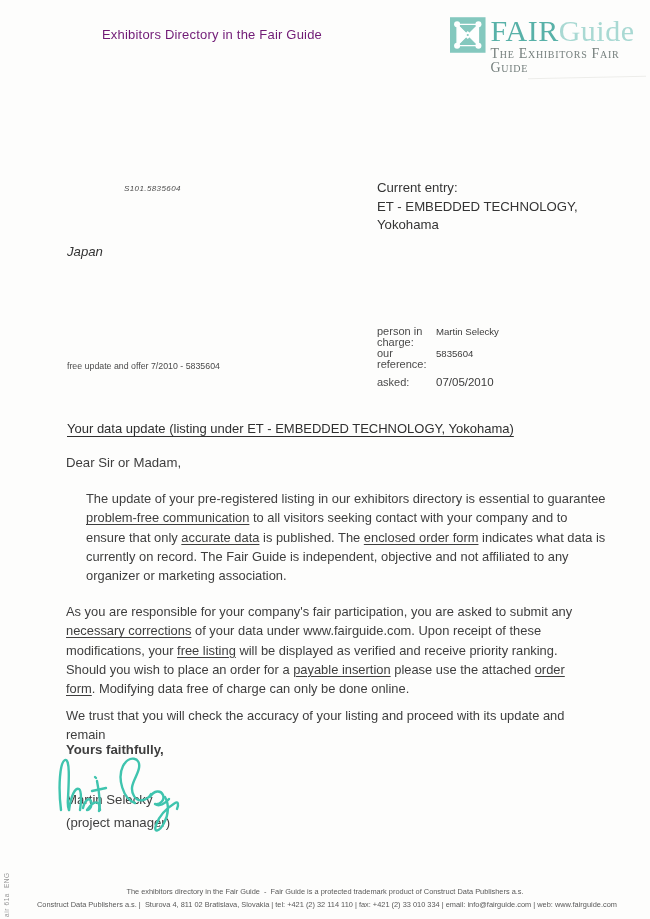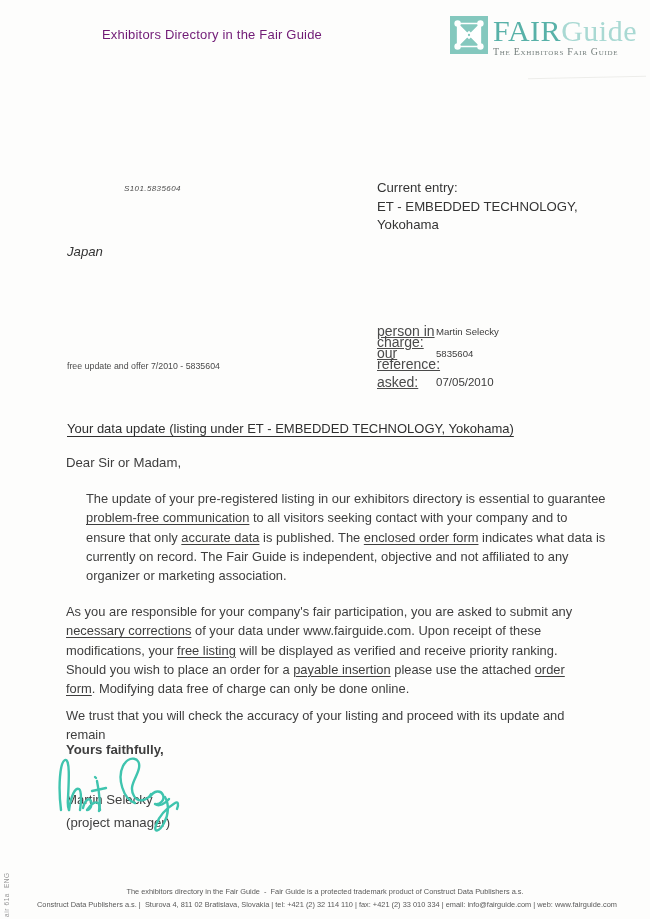--- a/index.html
+++ b/index.html
@@ -12,35 +12,35 @@
 
   
   .header-title { position:absolute; left:66px; top:27px; font-size:13px; color:#701a75; letter-spacing:0.2px;margin-left:36px; }
 
   .logo { position:absolute; left:450px; top:16px; display:flex; align-items:flex-start; }
   .logo-icon { width:38px; height:38px; display:block; }
   .logo-text { margin-left:5px; font-family:"Liberation Serif", serif; line-height:1; }
   .logo-word { font-size:30px; letter-spacing:0.5px; }
   .logo-word .brand-a { color:#58b1a8; }
   .logo-word .brand-b { color:#a9d9d3; }
-  .logo-tagline { font-size:10px; color:#76807e; font-variant:small-caps; letter-spacing:0.7px; margin-top:1px; }
+  .logo-tagline { font-size:14px; color:#76807e; font-variant:small-caps; letter-spacing:0.7px; margin-top:1px; }
 
   .artifact-line { position:absolute; left:528px; top:77px; width:118px; height:1px; background:#ededea; transform:rotate(-1.2deg); }
 
   
   .forward-notice { position:absolute; left:377px; top:131px; font-size:13.2px; line-height:19.5px; color:#343434; }
   .forward-notice em { font-style:italic; }
   .ref-code { position:absolute; left:124px; top:184px; font-size:8px; font-style:italic; color:#4c4c4c; letter-spacing:0.4px; }
   .current-entry { position:absolute; left:377px; top:179px; font-size:13.2px; line-height:18.5px; color:#343434; }
   .country { position:absolute; left:67px; top:244px; font-size:13.2px; color:#343434;font-style:italic; }
 
   
   .ref-block { position:absolute; left:377px; top:326px; }
   .ref-row { display:flex; }
-  .ref-row .lbl { width:59px; font-size:14px; color:#4a4a4a; line-height:11px;text-decoration:underline; }
+  .ref-row .lbl { width:59px; font-size:11px; color:#4a4a4a; line-height:11px; }
   .ref-row .val { font-size:9.6px; color:#3c3c3c; line-height:11px; }
   .ref-row.date-row { margin-top:7px; }
   .ref-row.date-row .val { font-size:11.5px; }
 
   .side-note { position:absolute; left:67px; top:361px; font-size:8.8px; color:#4a4a4a; }
 
   
   .subject { position:absolute; left:67px; top:421px; font-size:13px; color:#2f2f2f;
              text-decoration:underline; text-underline-offset:3px;text-align:center; }
   .salutation { position:absolute; left:66px; top:455px; font-size:13.2px; }

